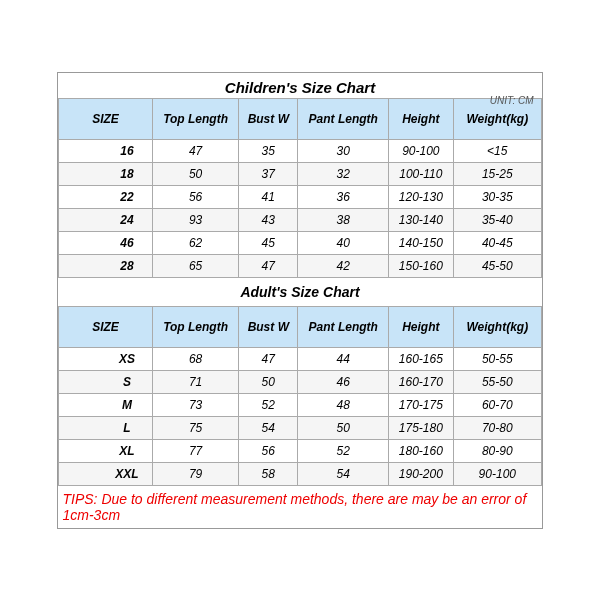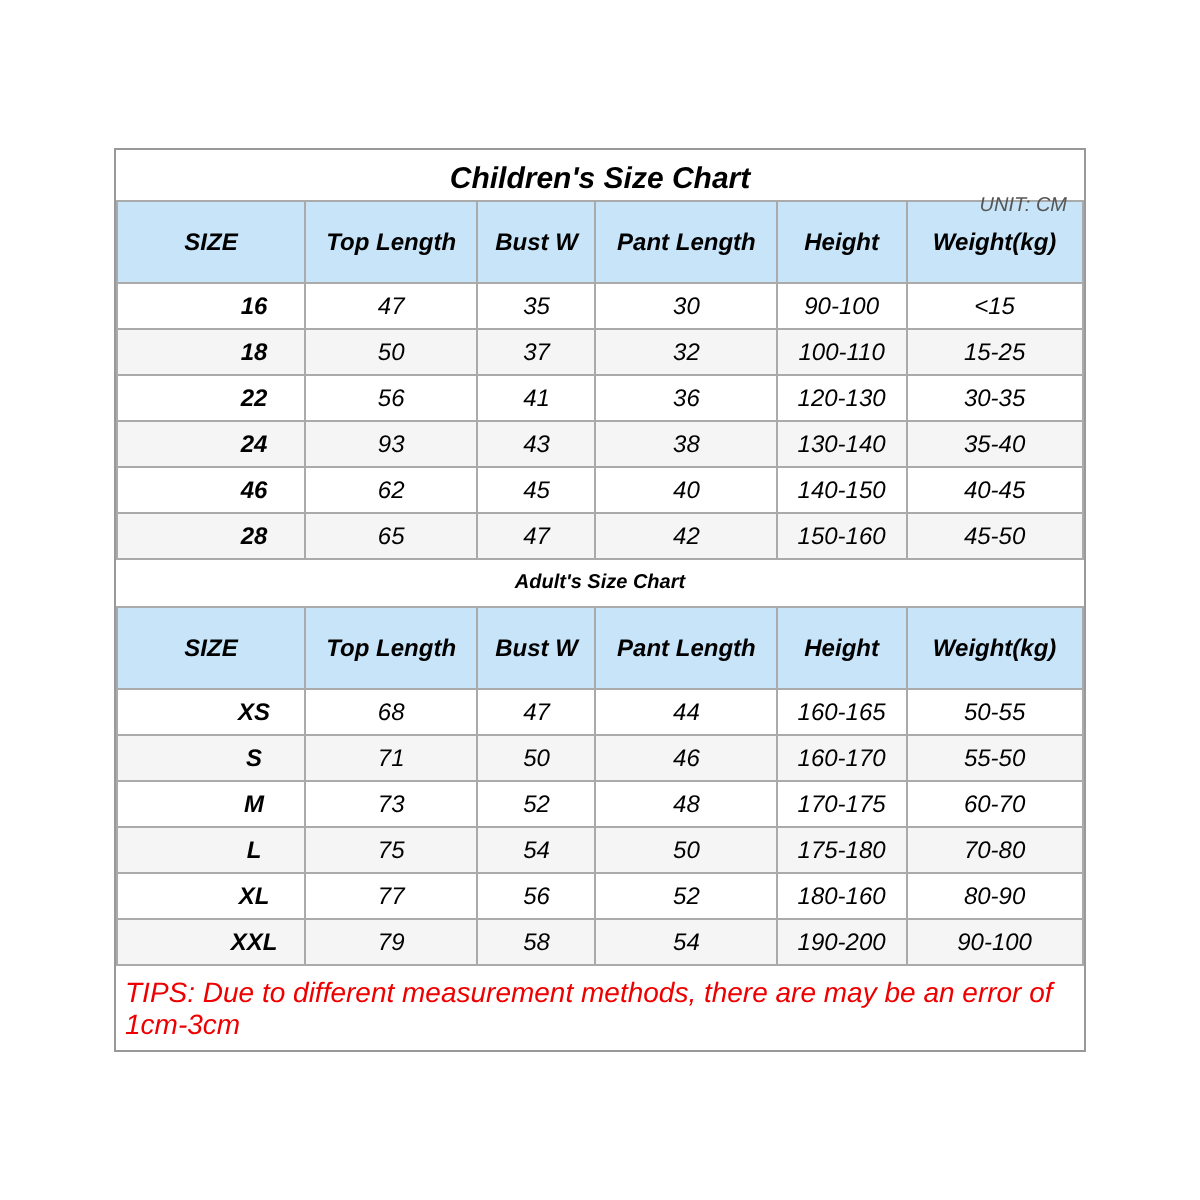--- a/index.html
+++ b/index.html
@@ -58,21 +58,21 @@
       color: #000;
     }
     tr:nth-child(even) td { background: #f5f5f5; }
     tr:nth-child(odd) td { background: #fff; }
     td.size-col {
       font-weight: bold;
       padding-left: 47px;
     }
     .section-header-row td {
       background: #fff;
-      font-size: 10px;
+      font-size: 14px;
       font-weight: bold;
       text-align: center;
       padding: 6px 0;
       border-left: none;
       border-right: none;
     }
     .tips-row td {
       background: #fff;
       font-size: 14px;
       color: #e00;

